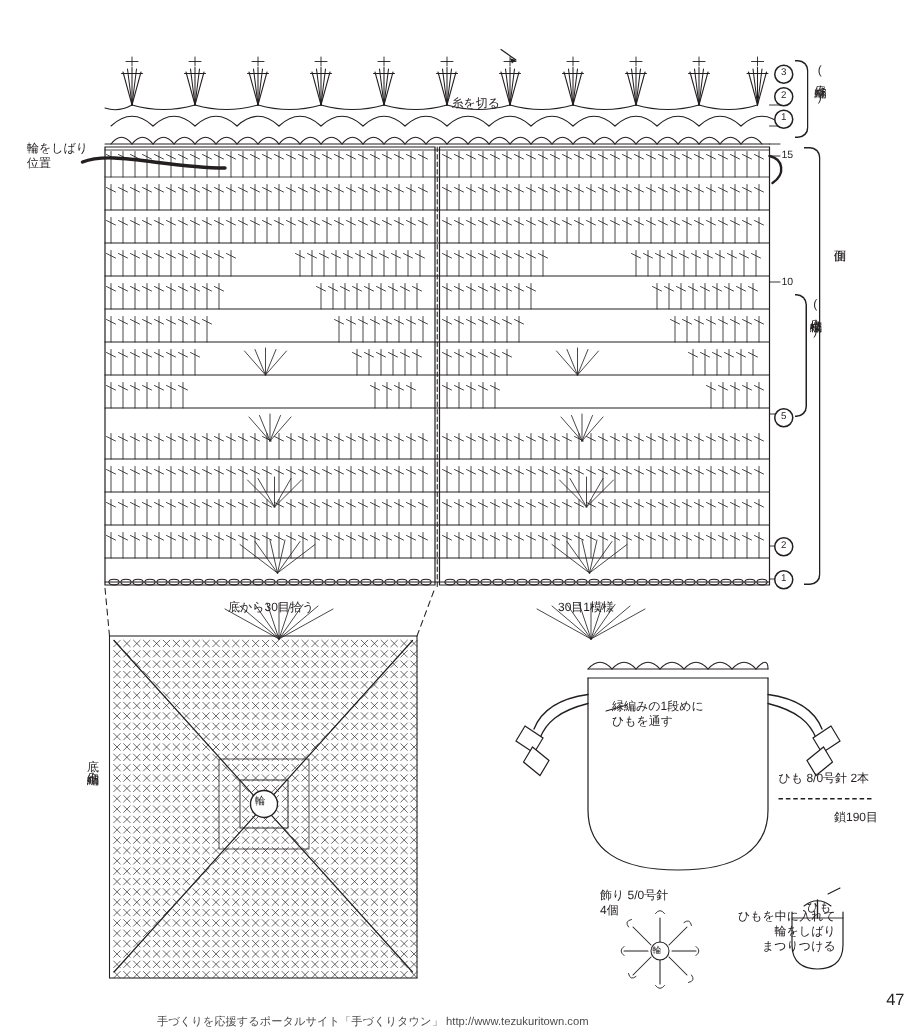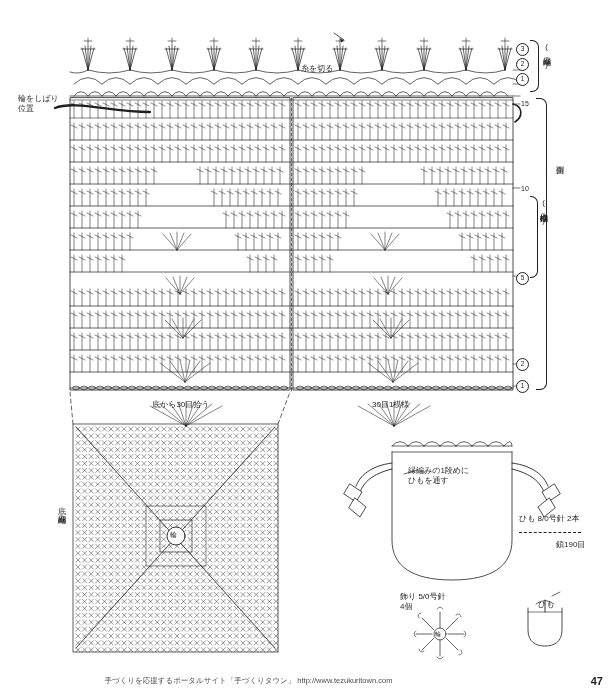--- a/index.html
+++ b/index.html
@@ -5,21 +5,21 @@
   html,body{margin:0;padding:0;background:#fff;}
   body{width:613px;height:690px;position:relative;font-family:"Liberation Sans",sans-serif;color:#231f20;overflow:hidden;}
   #page{position:absolute;left:0;top:0;width:613px;height:690px;}
   .lbl{position:absolute;font-size:8px;line-height:1.25;white-space:pre;color:#231f20;}
   .lbl.v{writing-mode:vertical-rl;text-orientation:upright;white-space:pre;}
   .num{position:absolute;font-size:7px;line-height:1;color:#231f20;}
   .circ{position:absolute;width:11px;height:11px;border:0.8px solid #231f20;border-radius:50%;
         font-size:6.5px;line-height:10px;text-align:center;color:#231f20;background:#fff;}
   .brace{position:absolute;border:0.8px solid #231f20;border-left:none;border-radius:0 7px 7px 0;}
   .footer{position:absolute;left:0;bottom:4px;width:497px;text-align:center;font-size:7.5px;color:#4d4d4d;}
-  .pageno{position:absolute;right:10px;bottom:3px;font-size:11px;font-weight:bold;color:#231f20;}
+  .pageno{position:absolute;right:10px;bottom:17px;font-size:11px;font-weight:normal;color:#231f20;}
   .dashline{position:absolute;height:0;border-top:1.6px dashed #231f20;}
   svg{position:absolute;left:0;top:0;}
 </style>
 </head>
 <body>
 
 <div id="page">
 
   <svg width="613" height="690" viewBox="0 0 613 690">
     <g stroke="#231f20" fill="none" stroke-width="0.7" stroke-linecap="round">
@@ -1030,16 +1030,19 @@
 ひもを通す</div>
   <div class="lbl" style="left:519px;top:514px;">ひも 8/0号針 2本</div>
   <div class="dashline" style="left:519px;top:532px;width:62px;"></div>
   <div class="lbl" style="left:556px;top:540px;">鎖190目</div>
 
   <div class="lbl" style="left:400px;top:592px;">飾り 5/0号針
 4個</div>
   <div class="lbl" style="left:435px;top:631px;font-size:6px;">輪</div>
 
   <div class="lbl" style="left:538px;top:586px;margin-top:14px;">ひも</div>
+  <div class="lbl" style="left:492px;top:606px;text-align:right;">ひもを中に入れて
+輪をしばり
+まつりつける</div>
 
   <div class="footer">手づくりを応援するポータルサイト「手づくりタウン」 http://www.tezukuritown.com</div>
   <div class="pageno">47</div>
 </div>
 
 </body></html>

